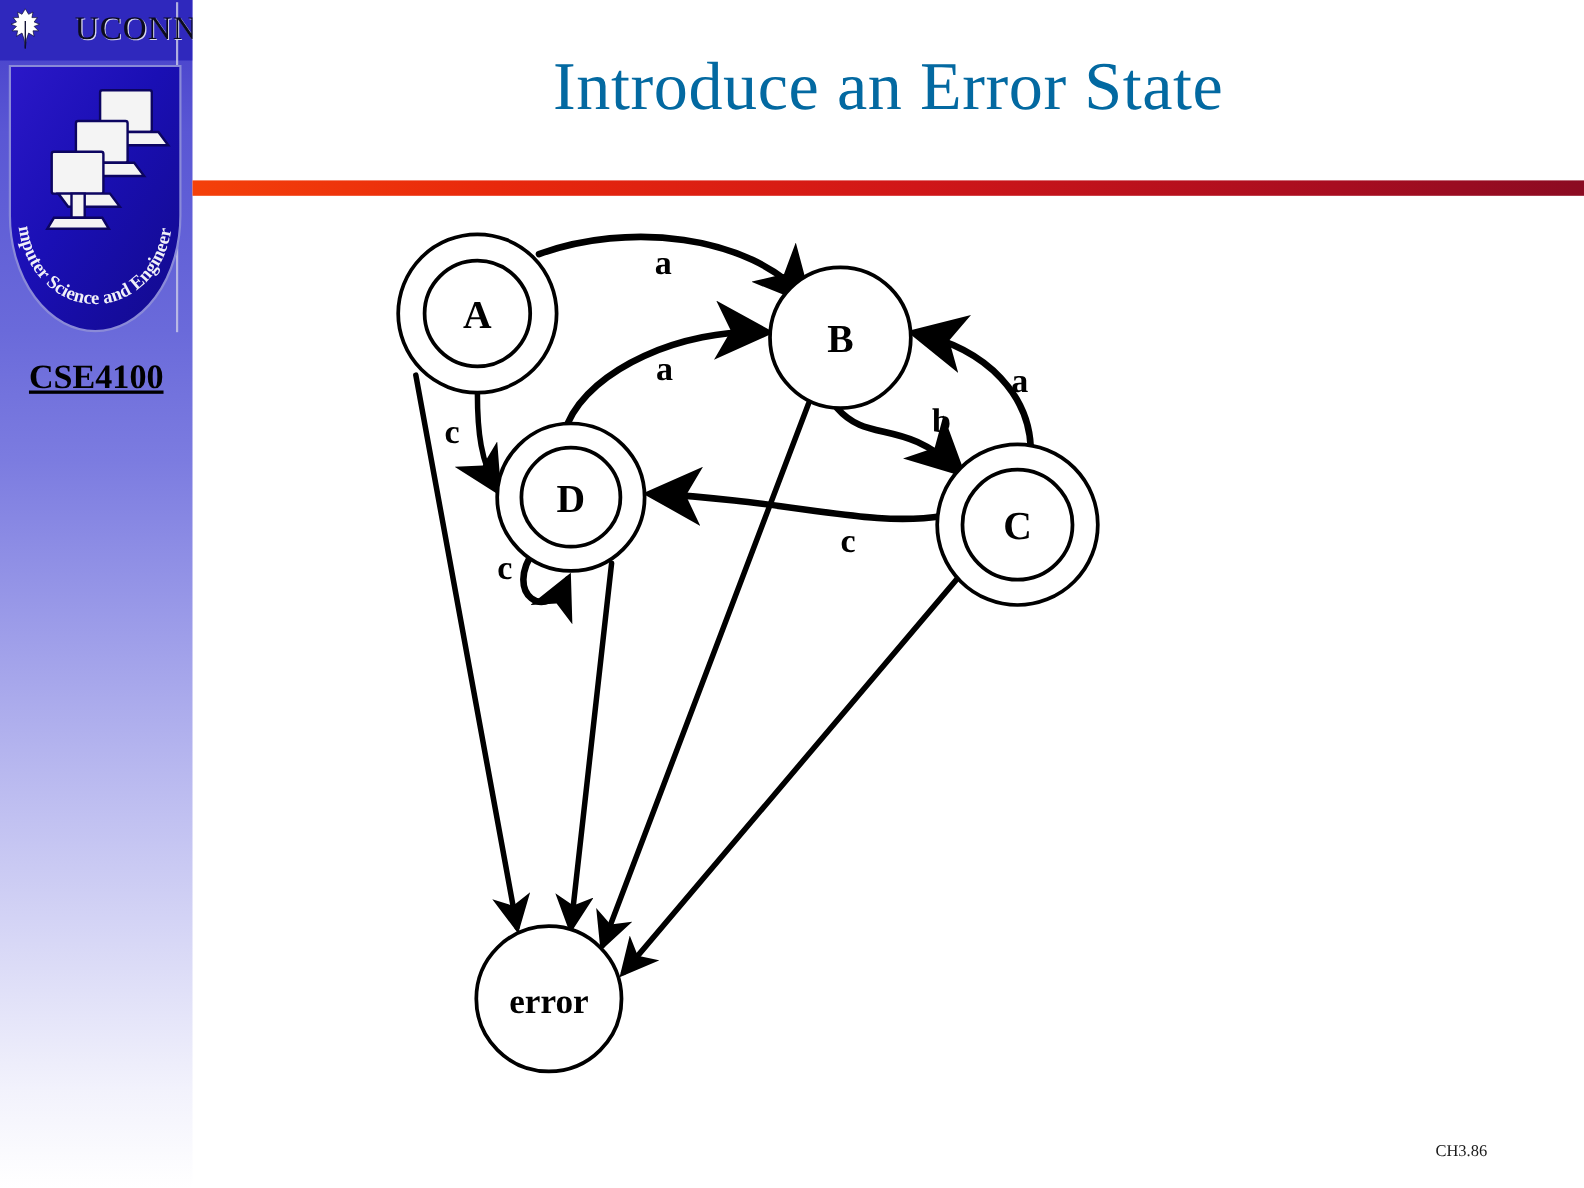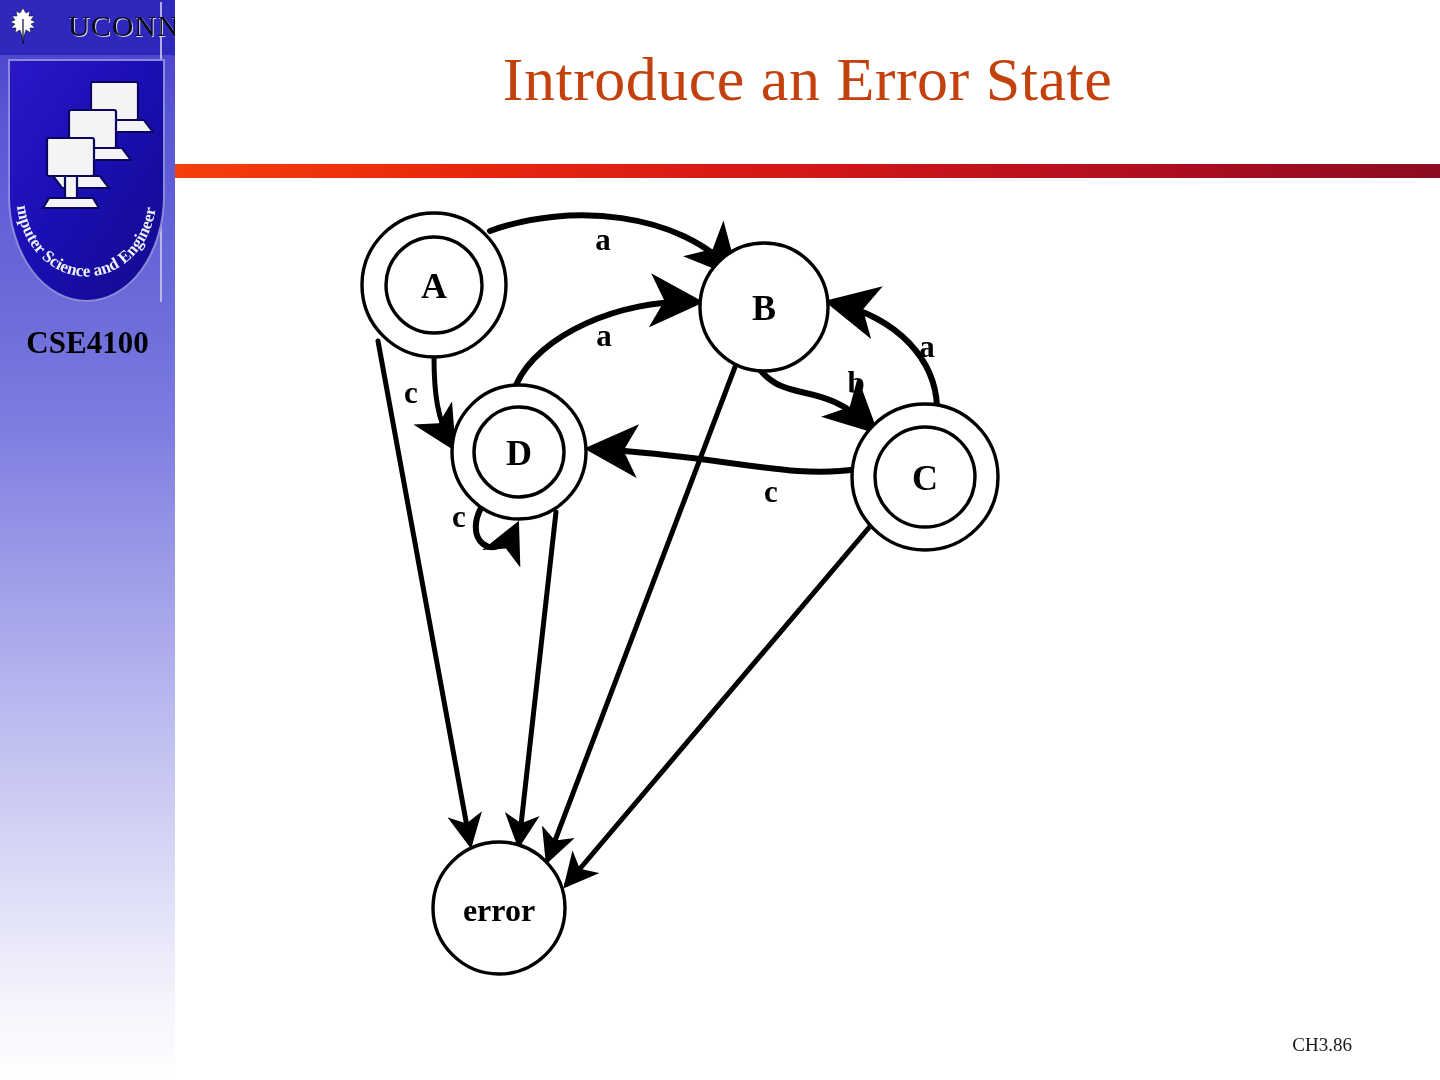--- a/index.html
+++ b/index.html
@@ -48,43 +48,44 @@
   }
   #shield-wrap{
     position:absolute;left:5px;top:56px;width:163px;height:250px;
   }
   #cse-label{
     position:absolute;left:0;top:325px;width:175px;
     text-align:center;
     font-family:"Liberation Serif", serif;
     font-weight:bold;font-size:31px;color:#000;
     letter-spacing:0px;
+    text-decoration:underline;
   }
   
   #title{
     position:absolute;left:180px;top:44px;width:1255px;
     text-align:center;
     font-family:"Liberation Serif", serif;
-    font-size:62px;color:#c2410c;
+    font-size:62px;color:#0369a1;
     letter-spacing:0.5px;
     white-space:nowrap;
   }
   #rule-bar{
     position:absolute;left:175px;top:164px;width:1265px;height:14px;
     background:linear-gradient(to right,#f4400a 0%,#e8280c 22%,#d01618 52%,#a80d20 82%,#8b0b22 100%);
   }
   
   #diagram{
     position:absolute;left:175px;top:178px;width:1265px;height:880px;
   }
   
   #footer{
     position:absolute;right:88px;bottom:24px;
     font-family:"Liberation Serif", serif;
-    font-size:19px;color:#1a1a1a;
+    font-size:15px;color:#1a1a1a;
   }
   .nodelabel{
     font-family:"Liberation Serif", serif;
     font-weight:bold;
     fill:#000;
     text-anchor:middle;
     dominant-baseline:central;
   }
   .edgelabel{
     font-family:"Liberation Serif", serif;

